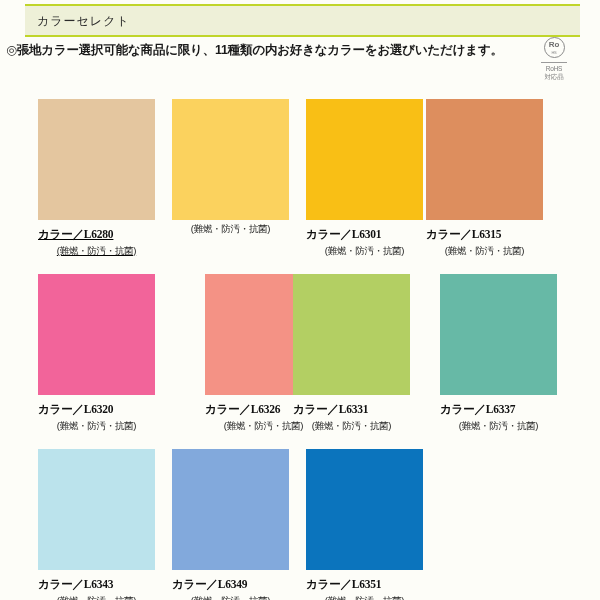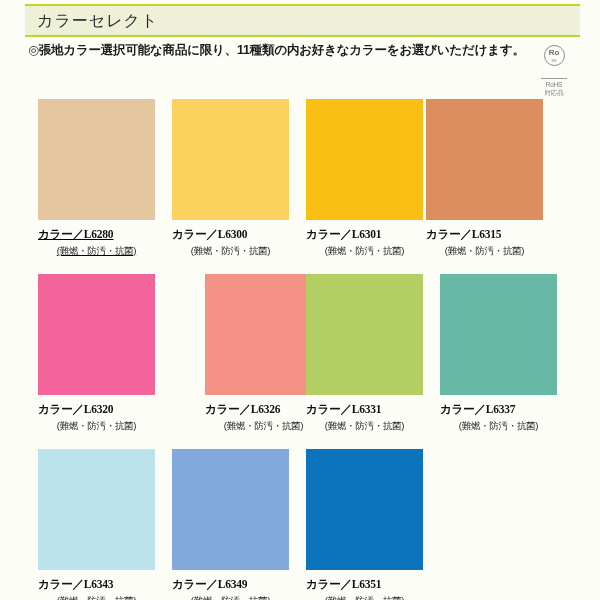--- a/index.html
+++ b/index.html
@@ -25,31 +25,31 @@
     background: #eef0d8;
     border-top: 2px solid #c0d52a;
     border-bottom: 2px solid #c0d52a;
     box-sizing: border-box;
   }
   #header-title {
     position: absolute;
     left: 12px;
     top: 50%;
     transform: translateY(-50%);
-    font-size: 16px;
+    font-size: 12px;
     letter-spacing: 1px;
     color: #2b2b2b;
     font-weight: 400;
     white-space: nowrap;
   }
 
   
   #lead-text {
     position: absolute;
-    left: 28px;
+    left: 6px;
     top: 42px;
     font-size: 12.5px;
     font-weight: bold;
     color: #1a1a1a;
     letter-spacing: -0.2px;
     white-space: nowrap;
   }
 
   
   #rohs-mark {
@@ -58,21 +58,21 @@
     top: 33px;
     width: 40px;
     text-align: center;
     color: #7a7a7a;
   }
   #rohs-circle {
     width: 21px;
     height: 21px;
     border: 1.2px solid #8a8a8a;
     border-radius: 50%;
-    margin: 12px auto;
+    margin: 4px auto;
     position: relative;
     box-sizing: border-box;
   }
   #rohs-circle-main {
     position: absolute;
     left: 0; right: 0;
     top: 3px;
     font-size: 8px;
     font-weight: bold;
     line-height: 8px;
@@ -161,21 +161,20 @@
 
 <div id="swatch-grid">
     <div class="swatch-row">
       <div class="swatch-cell" style="left: 0px; text-decoration: underline;">
         <div class="swatch-chip" style="background: rgb(228, 198, 159);"></div>
         <div class="swatch-name">カラー／L6280</div>
         <div class="swatch-note">(難燃・防汚・抗菌)</div>
       </div>
       <div class="swatch-cell" style="left: 134px;">
         <div class="swatch-chip" style="background: rgb(251, 210, 94);"></div>
-        <div class="swatch-name">カラー／L6300</div>
         <div class="swatch-note">(難燃・防汚・抗菌)</div>
       </div>
       <div class="swatch-cell" style="left: 268px;">
         <div class="swatch-chip" style="background: rgb(249, 191, 21);"></div>
         <div class="swatch-name">カラー／L6301</div>
         <div class="swatch-note">(難燃・防汚・抗菌)</div>
       </div>
       <div class="swatch-cell" style="left: 388px;">
         <div class="swatch-chip" style="background: rgb(221, 142, 94);"></div>
         <div class="swatch-name">カラー／L6315</div>
@@ -186,21 +185,21 @@
       <div class="swatch-cell" style="left: 0px;">
         <div class="swatch-chip" style="background: rgb(242, 100, 154);"></div>
         <div class="swatch-name">カラー／L6320</div>
         <div class="swatch-note">(難燃・防汚・抗菌)</div>
       </div>
       <div class="swatch-cell" style="left: 134px; padding-left: 33px;">
         <div class="swatch-chip" style="background: rgb(244, 146, 133);"></div>
         <div class="swatch-name">カラー／L6326</div>
         <div class="swatch-note">(難燃・防汚・抗菌)</div>
       </div>
-      <div class="swatch-cell" style="left: 268px;">
+      <div class="swatch-cell" style="left: 255px;">
         <div class="swatch-chip" style="background: rgb(179, 207, 99);"></div>
         <div class="swatch-name">カラー／L6331</div>
         <div class="swatch-note">(難燃・防汚・抗菌)</div>
       </div>
       <div class="swatch-cell" style="left: 402px;">
         <div class="swatch-chip" style="background: rgb(103, 185, 166);"></div>
         <div class="swatch-name">カラー／L6337</div>
         <div class="swatch-note">(難燃・防汚・抗菌)</div>
       </div>
     </div>

